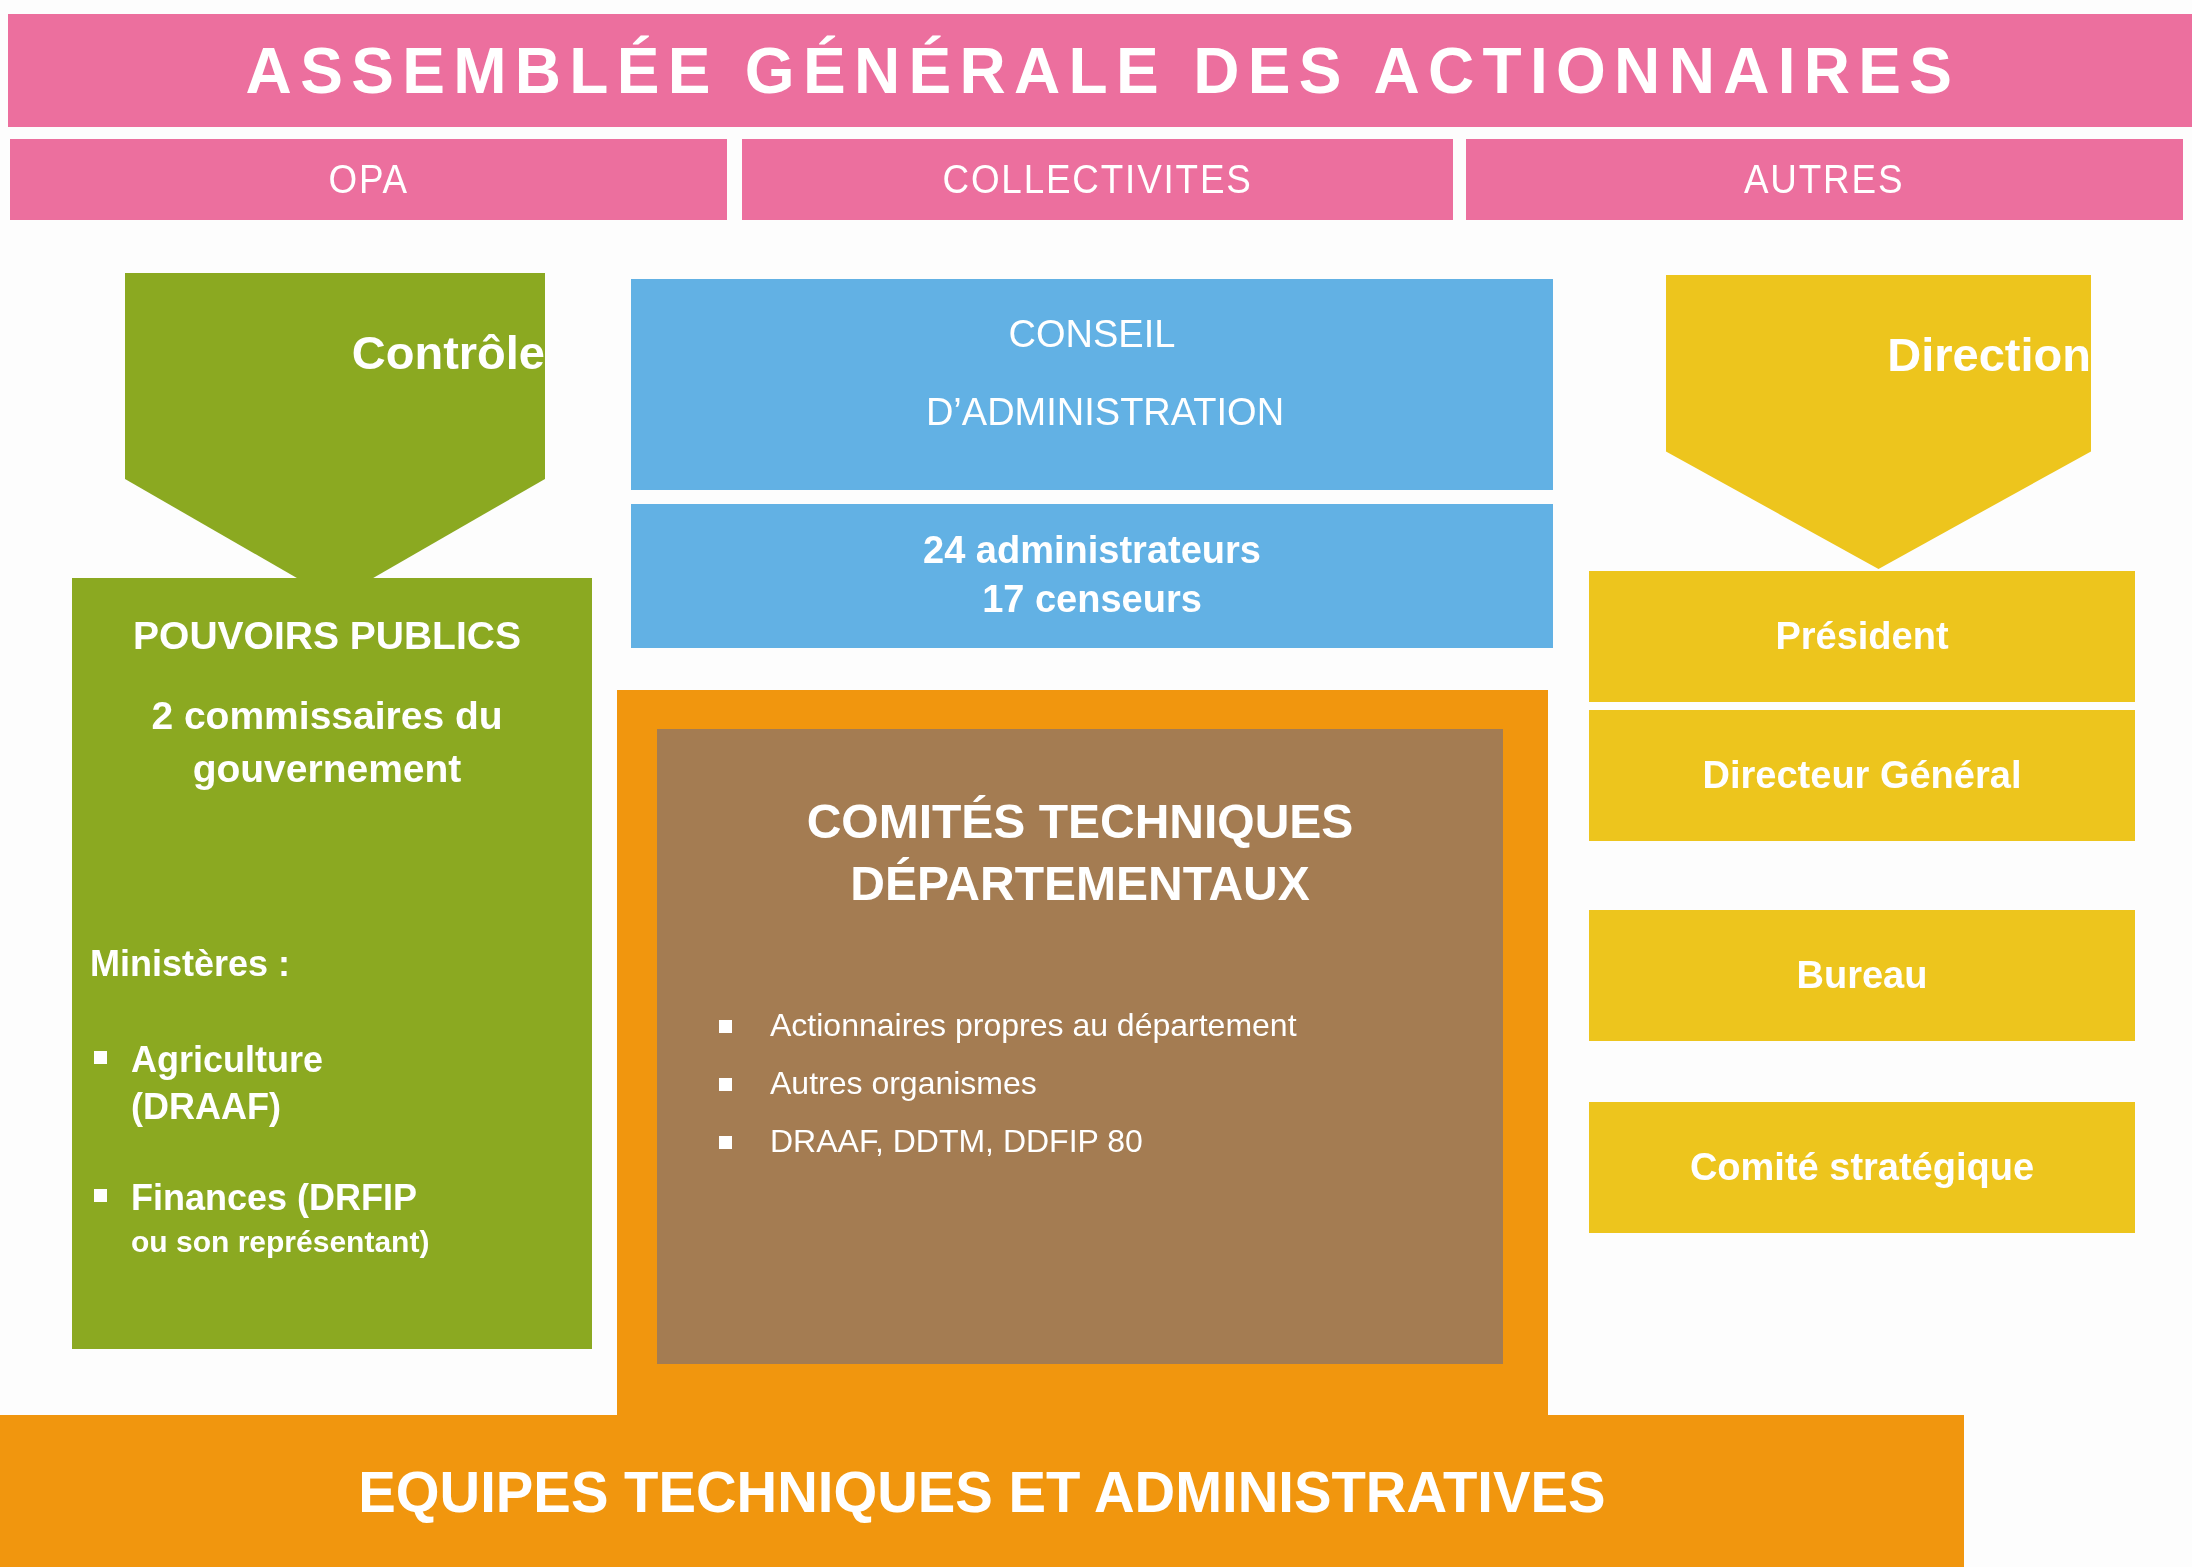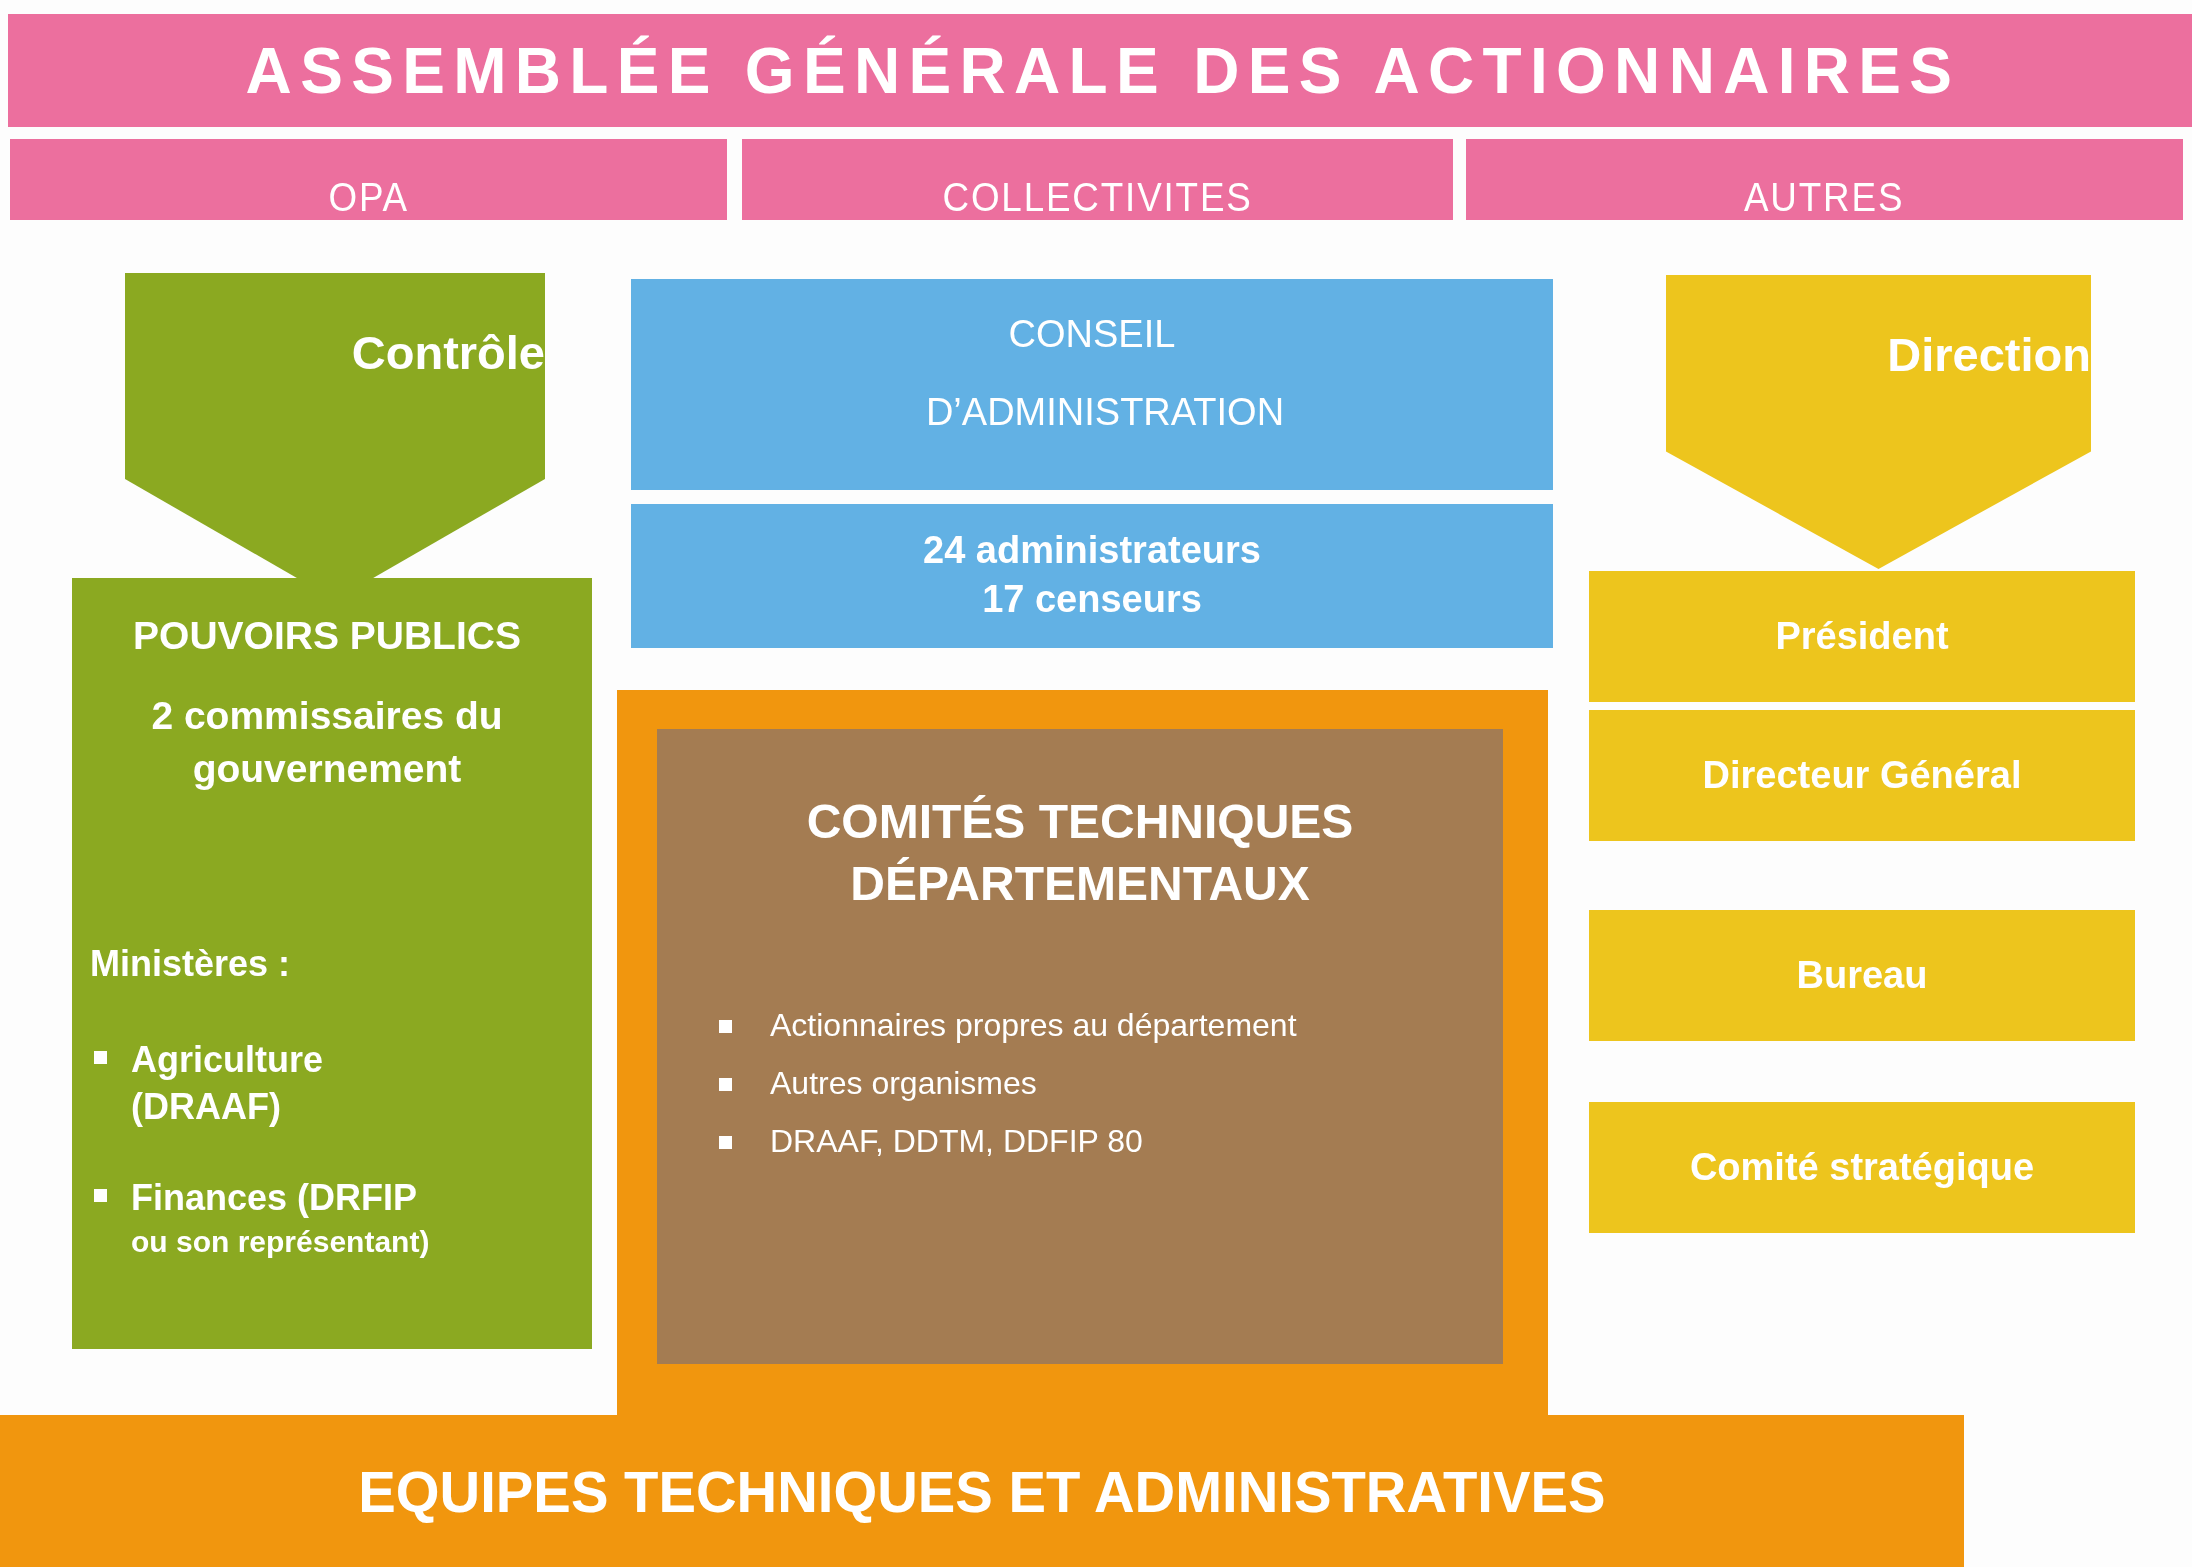--- a/index.html
+++ b/index.html
@@ -31,21 +31,21 @@
     display: flex; align-items: center; justify-content: center;
   }
   .banner-title {
     font-size: 64px; font-weight: 700; letter-spacing: 0.13em; white-space: nowrap;
   }
 
   
   .group-box {
     top: 139px; height: 81px;
     background: var(--pink);
-    display: flex; align-items: flex-end; justify-content: center;
+    display: flex; align-items: center; justify-content: center;
   }
   .group-box .group-label {
     font-size: 40px; font-weight: 400; letter-spacing: 0.05em;
     transform: scaleX(0.92);
   }
   .group-opa  { left: 10px;   width: 717px; }
   .group-col  { left: 742px;  width: 711px; }
   .group-aut  { left: 1466px; width: 717px; }
 
   

